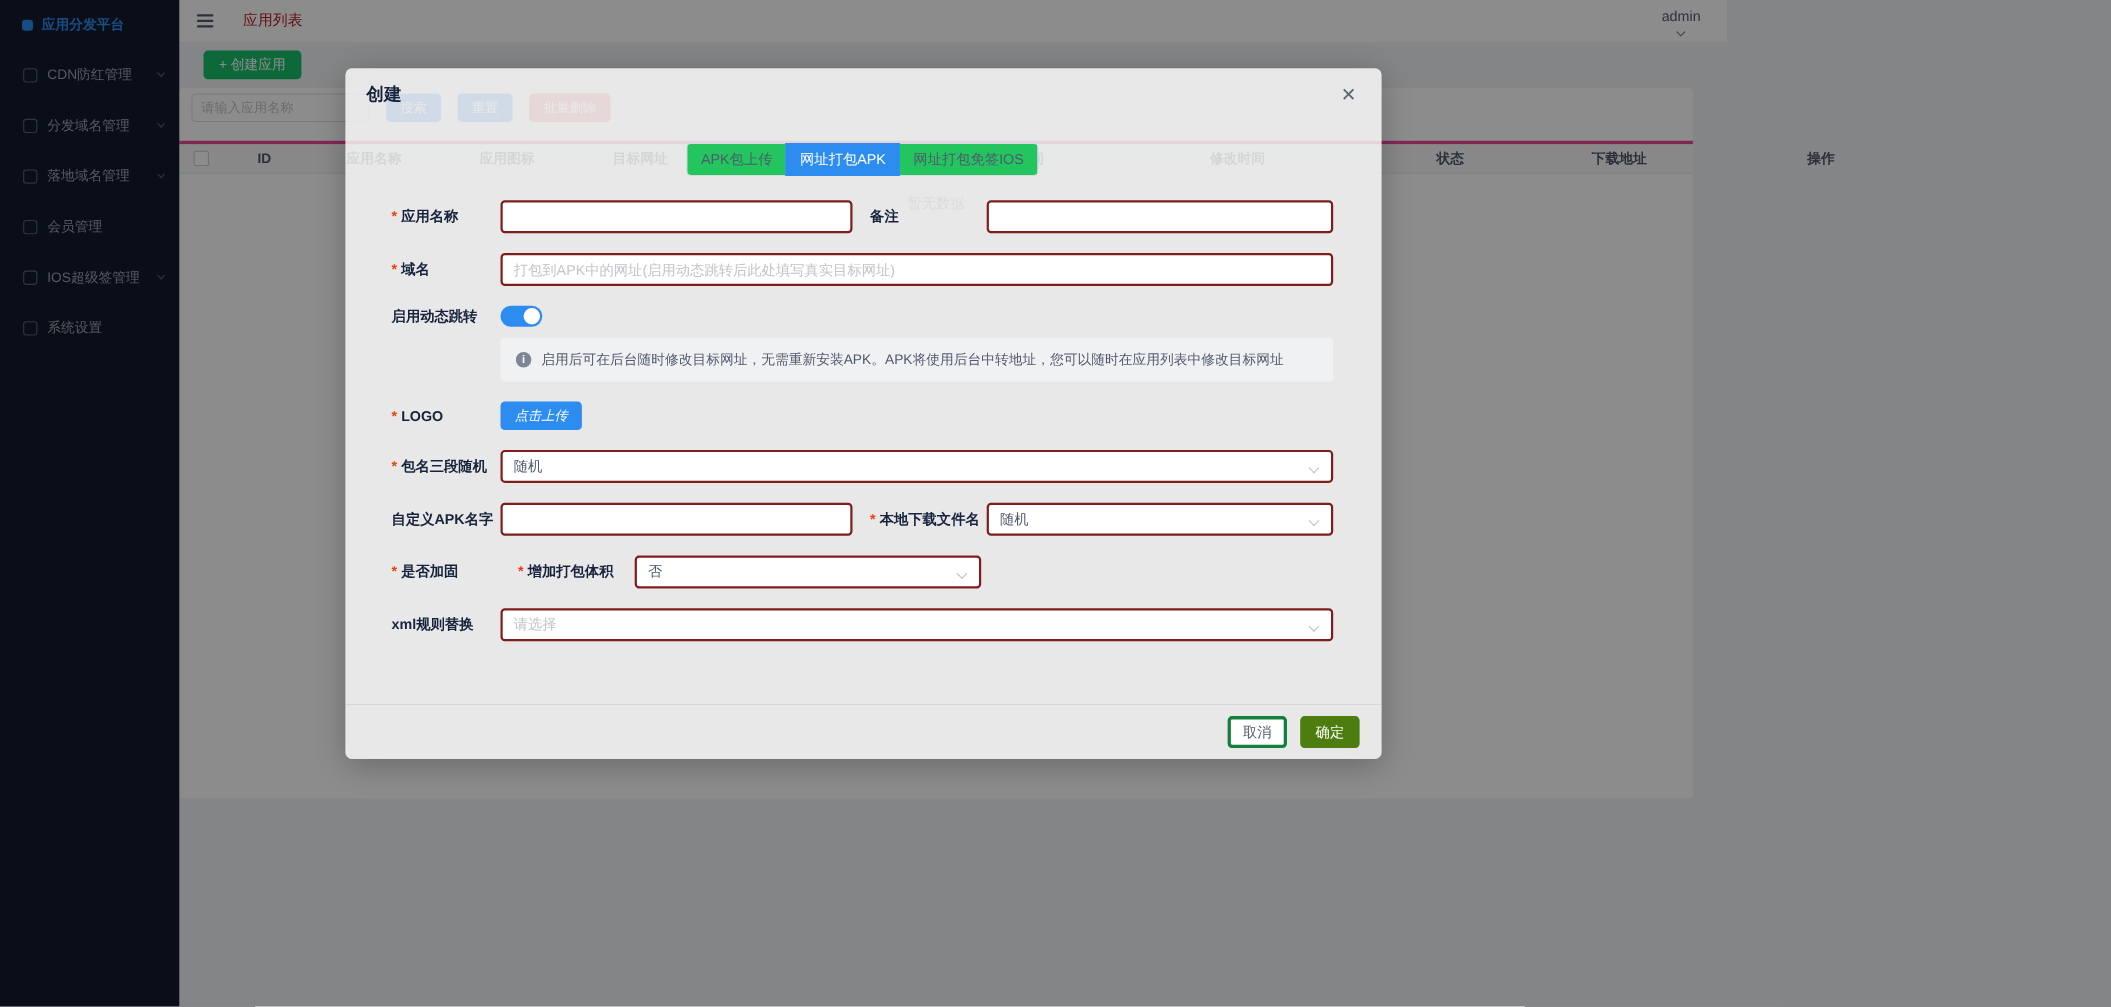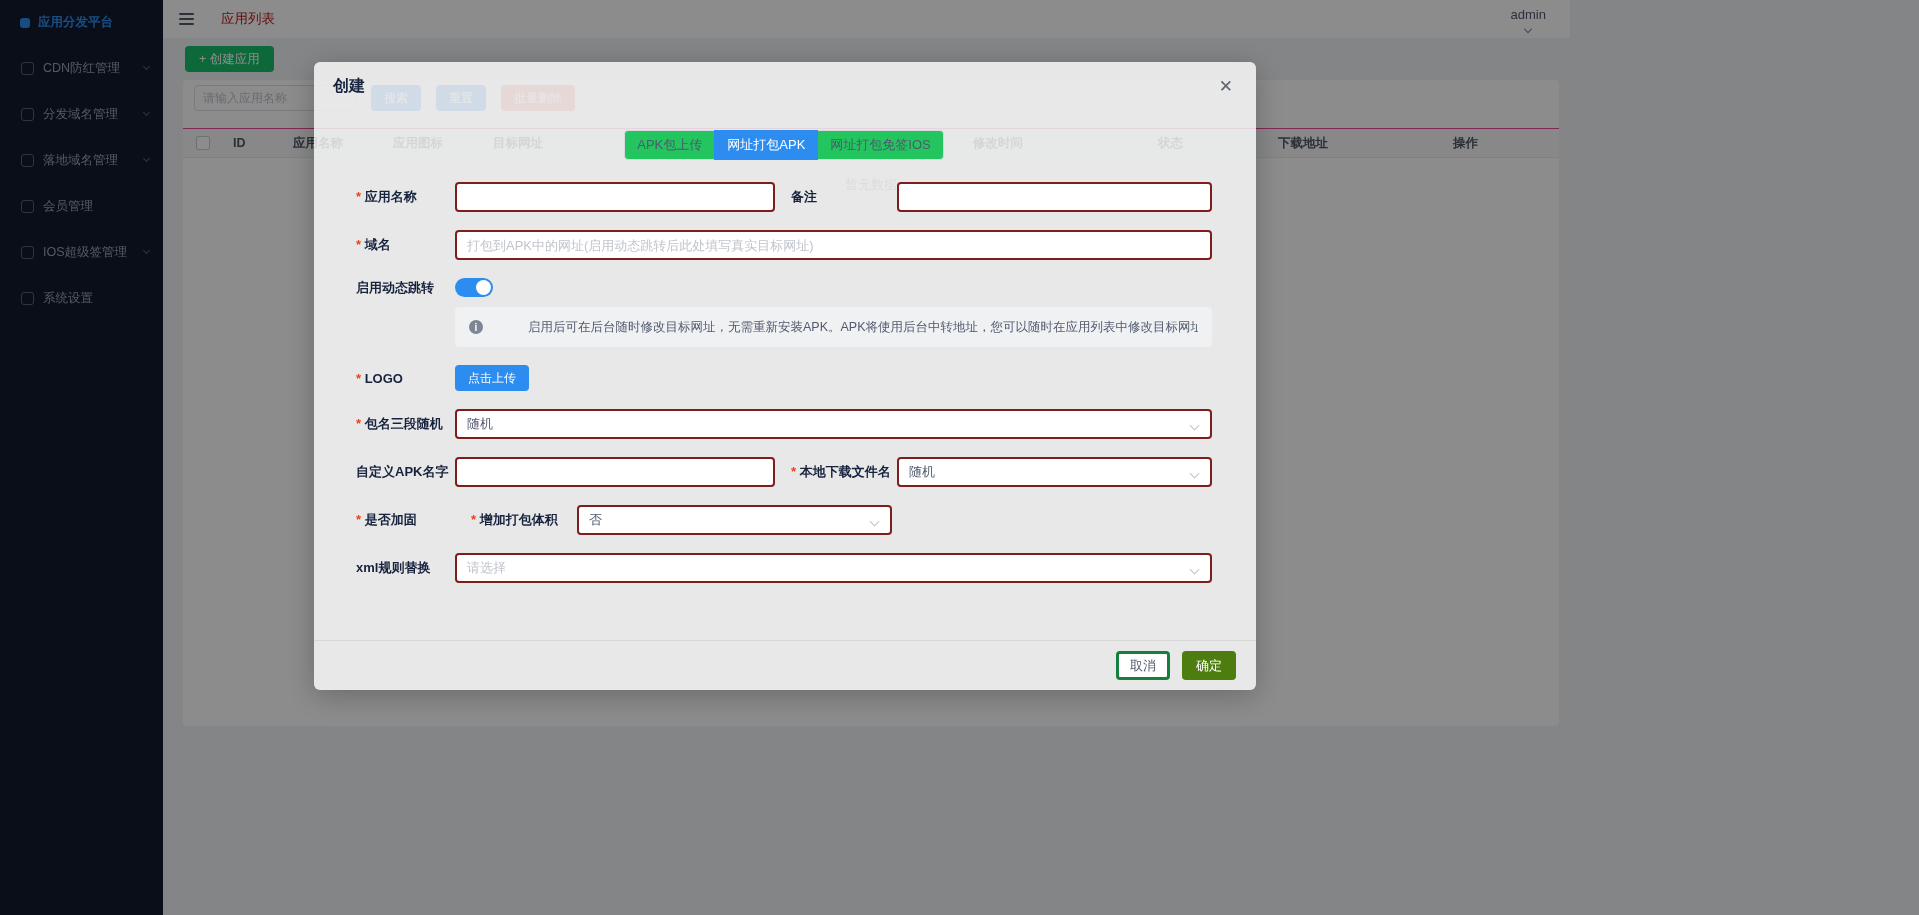--- a/index.html
+++ b/index.html
@@ -21,28 +21,28 @@
   .main { position:absolute; left:163px; top:0; width:1407px; height:915px; }
   .topbar { height:38px; background:#ffffff; display:flex; align-items:center; padding:0 24px 0 16px; }
   .burger { width:15px; display:flex; flex-direction:column; gap:3px; cursor:pointer; }
   .burger i { display:block; height:2px; background:#515a6e; border-radius:1px; }
   .breadcrumb { margin-left:27px; font-size:13.5px; color:#b91c1c; }
   .user { margin-left:auto; display:flex; align-items:center; gap:7px; font-size:13px; color:#515a6e; cursor:pointer;flex-direction:column; }
   .user .chev { width:6px; height:6px; color:#808695; margin-top:-3px; }
 
   .content { position:absolute; left:0; top:38px; right:0; bottom:0; background:#f0f2f5; }
   .create-btn { position:absolute; left:22px; top:8px; height:26px; padding:0 14px; border-radius:4px; background:#19be6b; color:#fff; font-size:12.5px; display:flex; align-items:center; cursor:pointer; border:none; }
-  .card { position:absolute; left:20px; top:42px; width:1376px; height:646px; background:#ffffff; border-radius:4px; }
+  .card { position:absolute; left:0; top:42px; width:1376px; height:646px; background:#ffffff; border-radius:4px; }
   .search-row { position:absolute; left:11px; top:5px; display:flex; gap:15px; align-items:center; }
   .search-input { width:162px; height:26px; border:1px solid #dcdee2; border-radius:4px; padding:0 8px; font-size:12px; color:#515a6e; outline:none; }
   .search-input::placeholder { color:#c0c4cc; }
   .btn-sm { height:26px; padding:0 13px; border:none; border-radius:4px; font-size:12px; color:#fff; display:flex; align-items:center; cursor:pointer; }
   .btn-search, .btn-reset { background:#2d8cf0; }
   .btn-delete { background:#f56c6c; }
-  .table-head { position:absolute; left:0; top:48px; width:100%; height:30px; background:#f7f8fa; border-top:1px solid #ec4899; border-bottom:1px solid #e8eaec; display:flex; align-items:center; }
+  .table-head { position:absolute; left:0; top:48px; width:100%; height:30px; background:#f7f8fa; border-top:3px solid #ec4899; border-bottom:1px solid #e8eaec; display:flex; align-items:center;gap:21px; }
   .cb-cell { width:40px; display:flex; justify-content:center; flex:none; }
   .cb { width:14px; height:14px; border:1px solid #c9ccd4; border-radius:2px; background:#fff; cursor:pointer; }
   .th { font-weight:bold; font-size:12.5px; color:#4e5666; padding-left:10px; white-space:nowrap; overflow:hidden; flex:none; }
   .empty { position:absolute; left:0; top:96px; width:100%; text-align:center; font-size:13px; color:#808695; }
 
   
   .mask { position:fixed; left:0; top:0; width:1919px; height:915px; background:rgba(0,0,0,0.45); z-index:10; }
   .modal { position:fixed; left:314px; top:62px; width:942px; height:628px; background:rgba(255,255,255,0.80); border-radius:6px; box-shadow:0 6px 30px rgba(0,0,0,0.25); z-index:20; }
   .modal-header { height:48px; display:flex; align-items:center; justify-content:space-between; padding:0 19px; }
   .modal-title { font-size:16px; font-weight:bold; color:#17233d; }
@@ -63,25 +63,25 @@
   .mtext::placeholder { color:#c0c4cc; }
   .w320 { width:320px; flex:none; }
   .w315 { width:315px; flex:none; }
   .wfull { width:757px; flex:none; }
   .mselect { position:relative; display:flex; align-items:center; cursor:pointer; }
   .mselect .placeholder { color:#c0c4cc; }
   .sel-chev { position:absolute; right:12px; top:11px; color:#c0c4cc; }
   .switch { width:38px; height:19px; border-radius:10px; background:#2d8cf0; position:relative; cursor:pointer; flex:none; }
   .switch .knob { position:absolute; right:2px; top:2px; width:15px; height:15px; border-radius:50%; background:#fff; }
   .tip-row { margin-left:99px; margin-bottom:18px; }
-  .tip { width:757px; height:40px; background:#f0f1f3; border-radius:4px; display:flex; align-items:center; padding:0 14px;gap:36px; }
+  .tip { width:757px; height:40px; background:#f0f1f3; border-radius:4px; display:flex; align-items:center; padding:0 14px; }
   .info-icon { width:14px; height:14px; border-radius:50%; background:#7d8694; color:#fff; font-size:10px; font-weight:bold; display:inline-flex; align-items:center; justify-content:center; margin-right:9px; flex:none; }
   .info-icon::before { content:"i"; }
   .tip-text { font-size:12.5px; color:#515a6e; white-space:nowrap; overflow:hidden; }
-  .upload-btn { height:26px; padding:0 13px; background:#2d8cf0; border:none; border-radius:4px; color:#fff; font-size:12px; display:flex; align-items:center; cursor:pointer; }
+  .upload-btn { height:26px; padding:0 13px; background:#2d8cf0; border:none; border-radius:4px; color:#fff; font-size:12px; display:flex; align-items:center; cursor:pointer;font-style:italic; }
   .modal-footer { position:absolute; left:0; bottom:0; width:100%; height:50px; border-top:1px solid rgba(0,0,0,0.07); display:flex; align-items:center; justify-content:flex-end; gap:12px; padding:0 20px; }
   .btn-cancel { width:54px; height:29px; background:#fff; border:3px solid #15803d; border-radius:4px; color:#515a6e; font-size:13px; display:flex; align-items:center; justify-content:center; cursor:pointer; }
   .btn-ok { width:54px; height:29px; background:#4d7c0f; border:none; border-radius:4px; color:#fff; font-size:13px; display:flex; align-items:center; justify-content:center; cursor:pointer; }
 </style>
 </head>
 <body>
 
 <div class="app">
 
   <aside class="sidebar">

